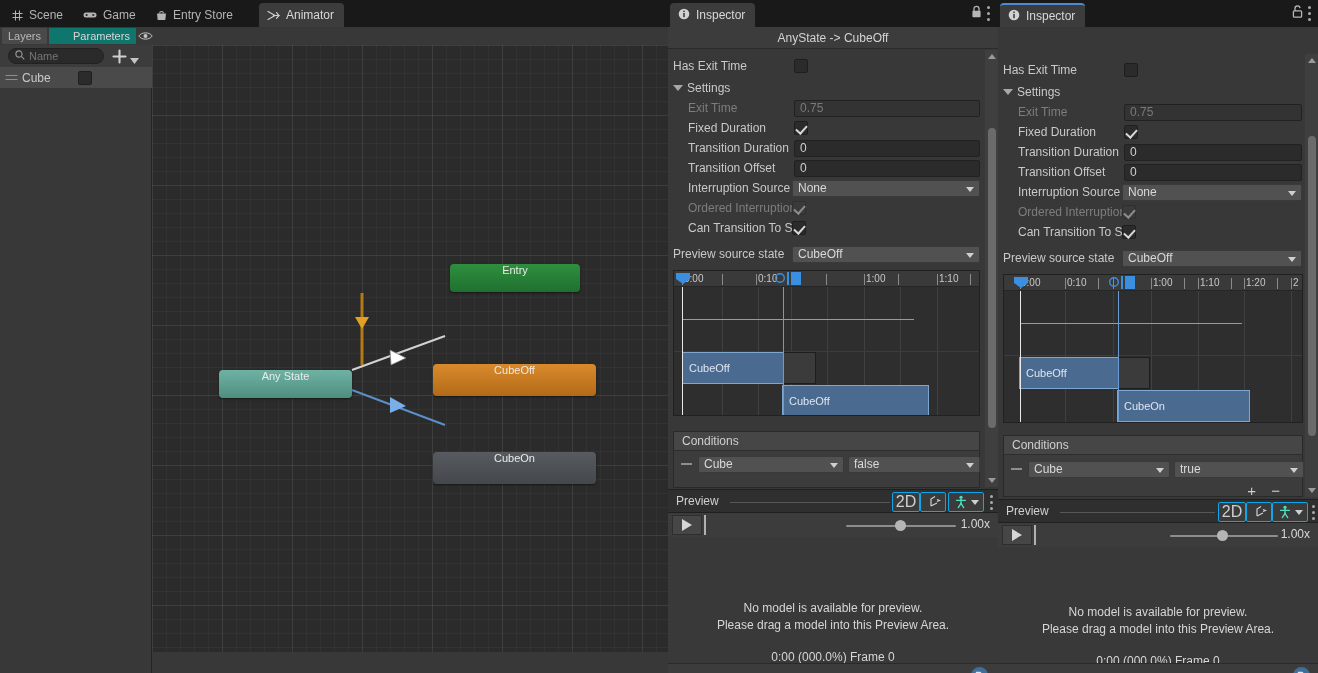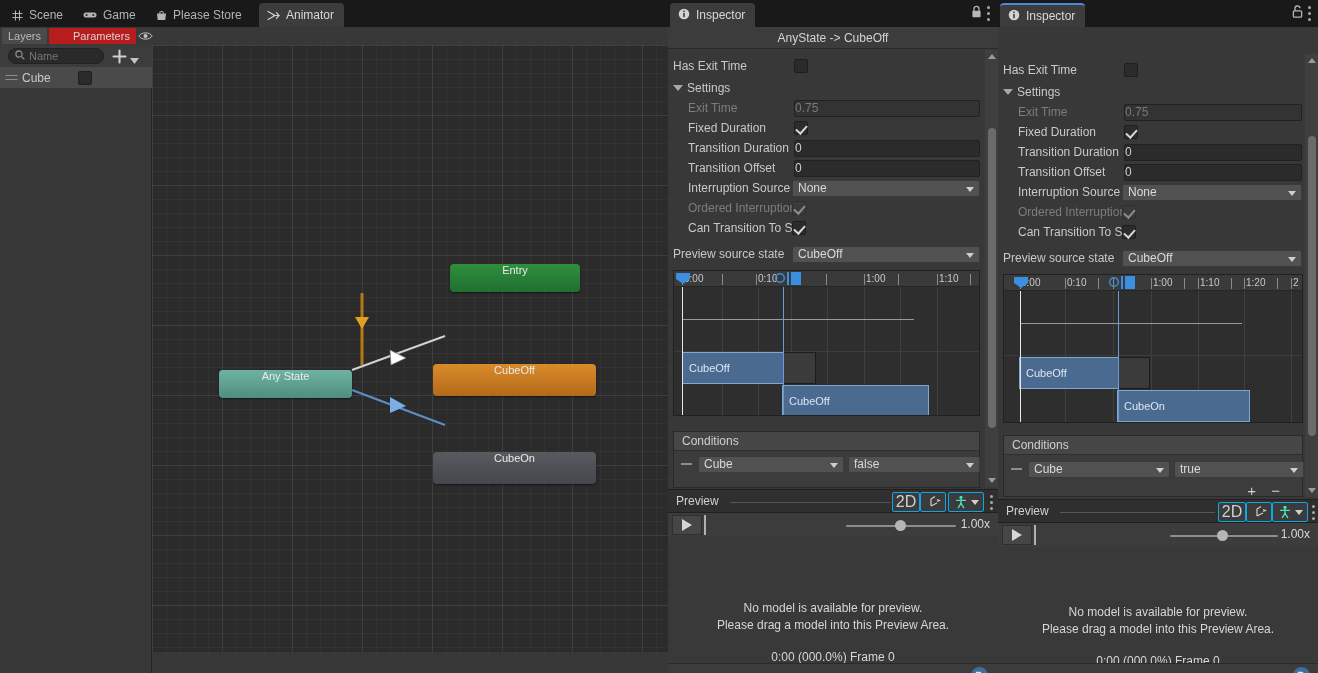--- a/index.html
+++ b/index.html
@@ -24,21 +24,21 @@
   }
   .tab.active{ background:#3c3c3c; color:#d8d8d8; }
   .tab svg{ display:block; }
 
   
   .subbar{ position:absolute; left:0; top:27px; width:152px; height:18px; background:#393939; display:flex; align-items:center; }
   .subtab{
     height:16px; line-height:16px; padding:0 6px; font-size:11px; color:#b9b9b9;
     background:#4a4a4a; margin-left:2px; border-radius:1px;
   }
-  .subtab.sel{ background:#b91c1c; color:#d6d6d6;padding-left:24px; }
+  .subtab.sel{ background:#0f766e; color:#d6d6d6;padding-left:24px; }
   .eyebtn{ width:24px; height:16px; display:flex; align-items:center; justify-content:center; margin-left:2px; }
 
   
   .pathbar{ position:absolute; left:152px; top:27px; width:516px; height:18px; background:#393939; }
   .pathlabel{ position:absolute; left:8px; top:1px; font-size:11px; color:#c9c9c9; line-height:16px; }
   .pathchev{ position:absolute; left:70px; top:0px; width:14px; height:18px; }
   .autolive{
     position:absolute; right:2px; top:1px; height:16px; line-height:16px;
     padding:0 6px; background:#565656; color:#d0d0d0; font-size:11px; border-radius:1px;
   }
@@ -113,21 +113,21 @@
   .lbl.dim{ color:#7d7d7d; }
   .cb{ width:14px; height:14px; background:#2b2b2b; border:1px solid #1e1e1e; border-radius:2px; position:relative; }
   .cb.dim{ background:#3a3a3a; border-color:#2f2f2f; }
   .cb.on:after{
     content:""; position:absolute; left:3px; top:1px; width:5px; height:9px;
     border:solid #d7d7d7; border-width:0 2px 2px 0; transform:rotate(42deg);
   }
   .cb.dim.on:after{ border-color:#8d8d8d; }
   .field{
     height:17px; background:#2b2b2b; border:1px solid #212121; border-radius:2px;
-    display:flex; align-items:center; font-size:12px; color:#d0d0d0;
+    display:flex; align-items:center; padding-left:5px; font-size:12px; color:#d0d0d0;
   }
   .field.dim{ color:#7a7a7a; background:#333; }
   .dd{
     height:17px; background:#515151; border:1px solid #3a3a3a; border-radius:2px;
     display:flex; align-items:center; padding-left:5px; font-size:12px; color:#d9d9d9;
     position:relative;
   }
   .dd .arrow{ position:absolute; right:5px; top:6px; width:0;height:0;
     border-left:4px solid transparent;border-right:4px solid transparent;border-top:5px solid #cfcfcf;}
   .foldout{ display:flex; align-items:center; gap:4px; }
@@ -205,21 +205,21 @@
       </span>
       <span>Game</span>
     </div>
     <div class="tab" style="left:148px;">
       <span>
         <svg width="11" height="11" viewBox="0 0 11 11">
             <path d="M1 3.5h9l-0.7 6.5H1.7z" fill="#b4b4b4"></path>
             <path d="M3.6 3.4a1.9 1.9 0 0 1 3.8 0" stroke="#b4b4b4" fill="none" stroke-width="1.1"></path>
           </svg>
       </span>
-      <span>Please Store</span>
+      <span>Entry Store</span>
     </div>
     <div class="tab active" style="left:259px;">
       <span>
         <svg width="13" height="11" viewBox="0 0 13 11">
             <g stroke="#cfcfcf" stroke-width="1.2" fill="none" stroke-linecap="round">
         <path d="M1 1.5 L8 5.5 L1 9.5"></path>
               <path d="M6.5 5.5 H12"></path>
               <path d="M9.5 2.6 L12 5.5 L9.5 8.4"></path>
             </g>
           </svg>

